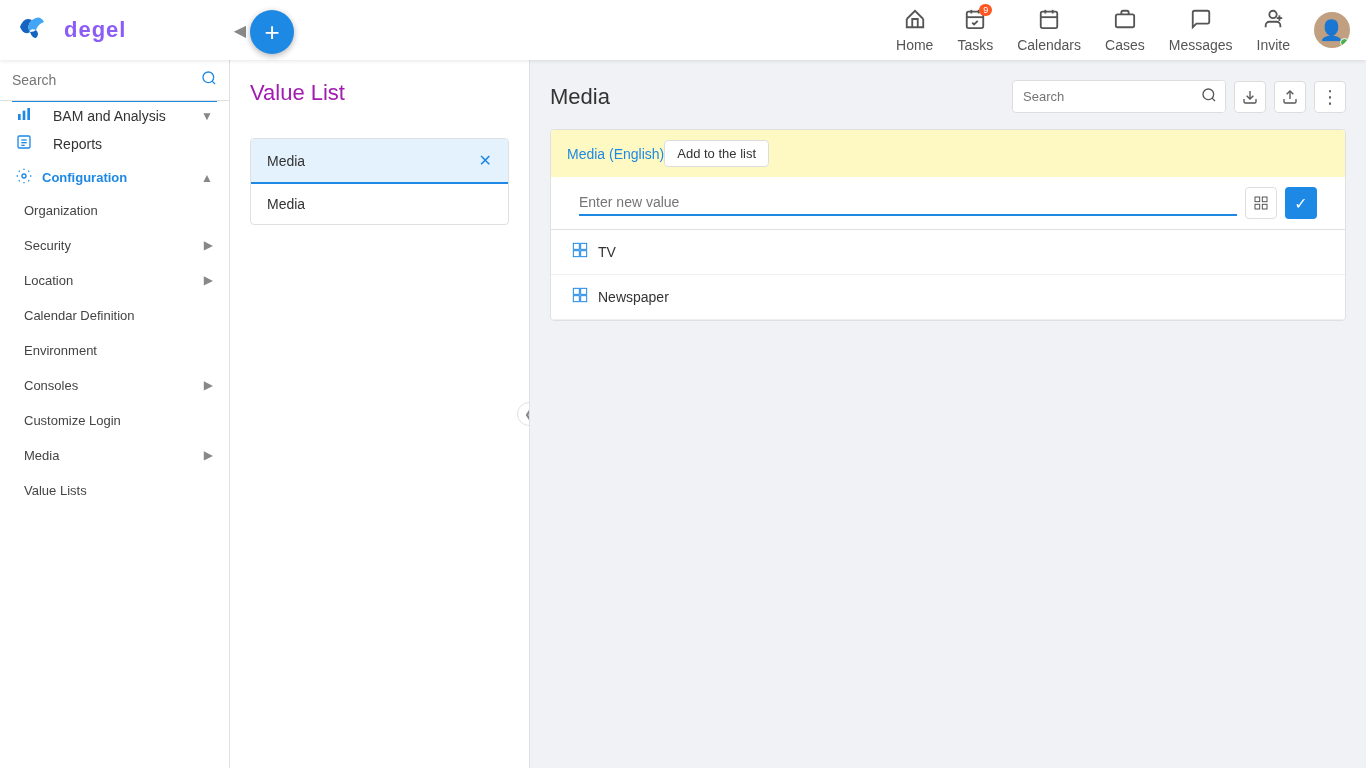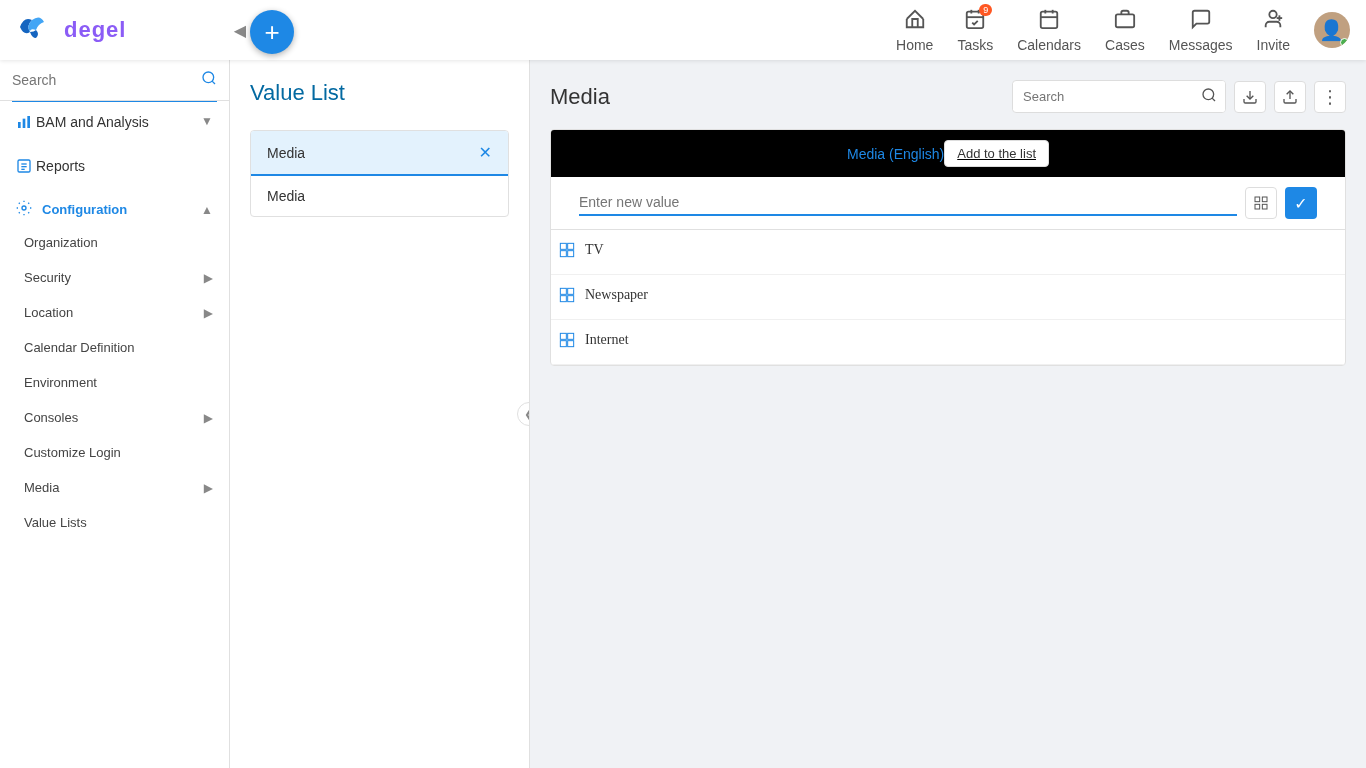--- a/index.html
+++ b/index.html
@@ -39,49 +39,49 @@
       padding: 10px 12px; border-bottom: 1px solid #e0e0e0;
       display: flex; align-items: center; gap: 6px;
     }
     .sidebar-search input {
       border: none; outline: none; flex: 1; font-size: 14px; color: #333;
       background: transparent;
     }
     .sidebar-search .search-icon { color: #1e88e5; font-size: 16px; cursor: pointer; }
     .sidebar-divider { height: 1px; background: #1e88e5; margin: 0 12px; }
     .sidebar-item {
-      display: flex; align-items: flex-start; gap: 4px; padding: 12px 16px;
+      display: flex; align-items: center; gap: 21px; padding: 4px 16px;
       cursor: pointer; color: #333; transition: background 0.15s;
     }
     .sidebar-item .item-icon { color: #1e88e5; font-size: 16px; }
     .sidebar-item .item-label { font-size: 14px; }
     .sidebar-item .expand-arrow { margin-left: auto; color: #888; font-size: 12px; }
     .sidebar-section {
       padding: 10px 16px 6px 16px; font-size: 13px; color: #1e88e5; font-weight: 600;
       display: flex; align-items: center; gap: 10px; cursor: pointer;
     }
     .sidebar-section .collapse-icon { margin-left: auto; color: #888; font-size: 12px; }
     .sidebar-sub-item {
       padding: 10px 16px 10px 24px; font-size: 13px; color: #444; cursor: pointer;
-      display: flex; align-items: flex-end; justify-content: space-between;
+      display: flex; align-items: flex-start; justify-content: space-between;
     }
     .sidebar-sub-item .sub-arrow { color: #888; font-size: 12px; }
 
     
     .main-content {
       position: fixed; top: 60px; left: 230px; right: 0; bottom: 0;
       display: flex; overflow: hidden;
     }
 
     
     .left-panel {
       width: 300px; background: #fff; border-right: 1px solid #e0e0e0;
       padding: 20px; overflow-y: auto; position: relative;
     }
-    .left-panel-title { color: #0369a1; font-size: 22px; font-weight: 300; margin-bottom: 24px; }
+    .left-panel-title { color: #a21caf; font-size: 22px; font-weight: 300; margin-bottom: 32px; }
     .value-list-card {
       border: 1px solid #e0e0e0; border-radius: 4px; overflow: hidden;
     }
     .value-list-item {
       padding: 12px 16px; border-bottom: 1px solid #e0e0e0;
       display: flex; align-items: center; justify-content: space-between;
       cursor: pointer;
     }
     .value-list-item.active { background: #e3f2fd; border-bottom: 2px solid #1e88e5; }
     .value-list-item .item-name { font-size: 14px; color: #333; }
@@ -112,22 +112,22 @@
     .search-bar .search-btn { background: #fff; border: none; padding: 6px 8px; cursor: pointer; color: #555; }
     .action-btn {
       width: 32px; height: 32px; border: 1px solid #ddd; background: #fff;
       border-radius: 4px; display: flex; align-items: center; justify-content: center;
       cursor: pointer; color: #555; font-size: 16px;
     }
 
     
     .value-list-content { background: #fff; border: 1px solid #e0e0e0; border-radius: 4px; overflow: hidden; }
     .content-header {
-      background: #000000; padding: 10px 16px;
-      display: flex; align-items: center; justify-content: center; text-decoration: underline;
+      background: #fef9c3; padding: 10px 16px;
+      display: flex; align-items: center; justify-content: flex-start;
     }
     .content-header-title { color: #1e88e5; font-size: 14px; font-weight: 500; }
     .add-to-list-btn {
       background: #fff; border: 1px solid #ddd; border-radius: 4px;
       padding: 5px 12px; font-size: 13px; color: #333; cursor: pointer;
     }
     .new-value-row {
       padding: 10px 28px; border-bottom: 1px solid #e0e0e0;
       display: flex; align-items: center; gap: 8px;
     }
@@ -139,22 +139,22 @@
       width: 32px; height: 32px; background: #1e88e5; color: #fff;
       border: none; border-radius: 4px; cursor: pointer; display: flex;
       align-items: center; justify-content: center; font-size: 16px;
     }
     .new-value-icon-btn {
       width: 32px; height: 32px; background: #fff; border: 1px solid #ddd;
       border-radius: 4px; cursor: pointer; display: flex; align-items: center;
       justify-content: center; font-size: 16px; color: #555;
     }
     .list-row {
-      padding: 12px 8px; border-bottom: 1px solid #f0f0f0;
-      display: flex; align-items: flex-start; gap: 10px; cursor: pointer; font-family: Liberation Serif, serif;
+      padding: 12px 21px; border-bottom: 1px solid #f0f0f0;
+      display: flex; align-items: center; gap: 10px; cursor: pointer;
     }
     .list-row.selected { background: #e3f2fd; }
     .list-row-icon { color: #1e88e5; font-size: 16px; }
     .list-row-label { font-size: 14px; color: #333; flex: 1; }
     .list-row-actions { display: flex; align-items: center; gap: 6px; }
     .delete-btn { color: #1e88e5; cursor: pointer; font-size: 16px; }
     .chevron-btn { color: #888; cursor: pointer; font-size: 14px; }
 
     
     ::-webkit-scrollbar { width: 6px; }
@@ -415,26 +415,15 @@
               <rect x="2" y="2" width="9" height="9"></rect>
               <rect x="13" y="2" width="9" height="9"></rect>
               <rect x="2" y="13" width="9" height="9"></rect>
               <rect x="13" y="13" width="9" height="9"></rect>
             </svg>
         </span>
         <span class="list-row-label">Newspaper</span>
       </div>
 
 
-      <div class="list-row">
-        <span class="list-row-icon">
-          <svg width="16" height="16" viewBox="0 0 24 24" fill="none" stroke="#1e88e5" stroke-width="1.5">
-              <rect x="2" y="2" width="9" height="9"></rect>
-              <rect x="13" y="2" width="9" height="9"></rect>
-              <rect x="2" y="13" width="9" height="9"></rect>
-              <rect x="13" y="13" width="9" height="9"></rect>
-            </svg>
-        </span>
-        <span class="list-row-label">Internet</span>
-      </div>
     </div>
   </div>
 </div>
 
 </body></html>

